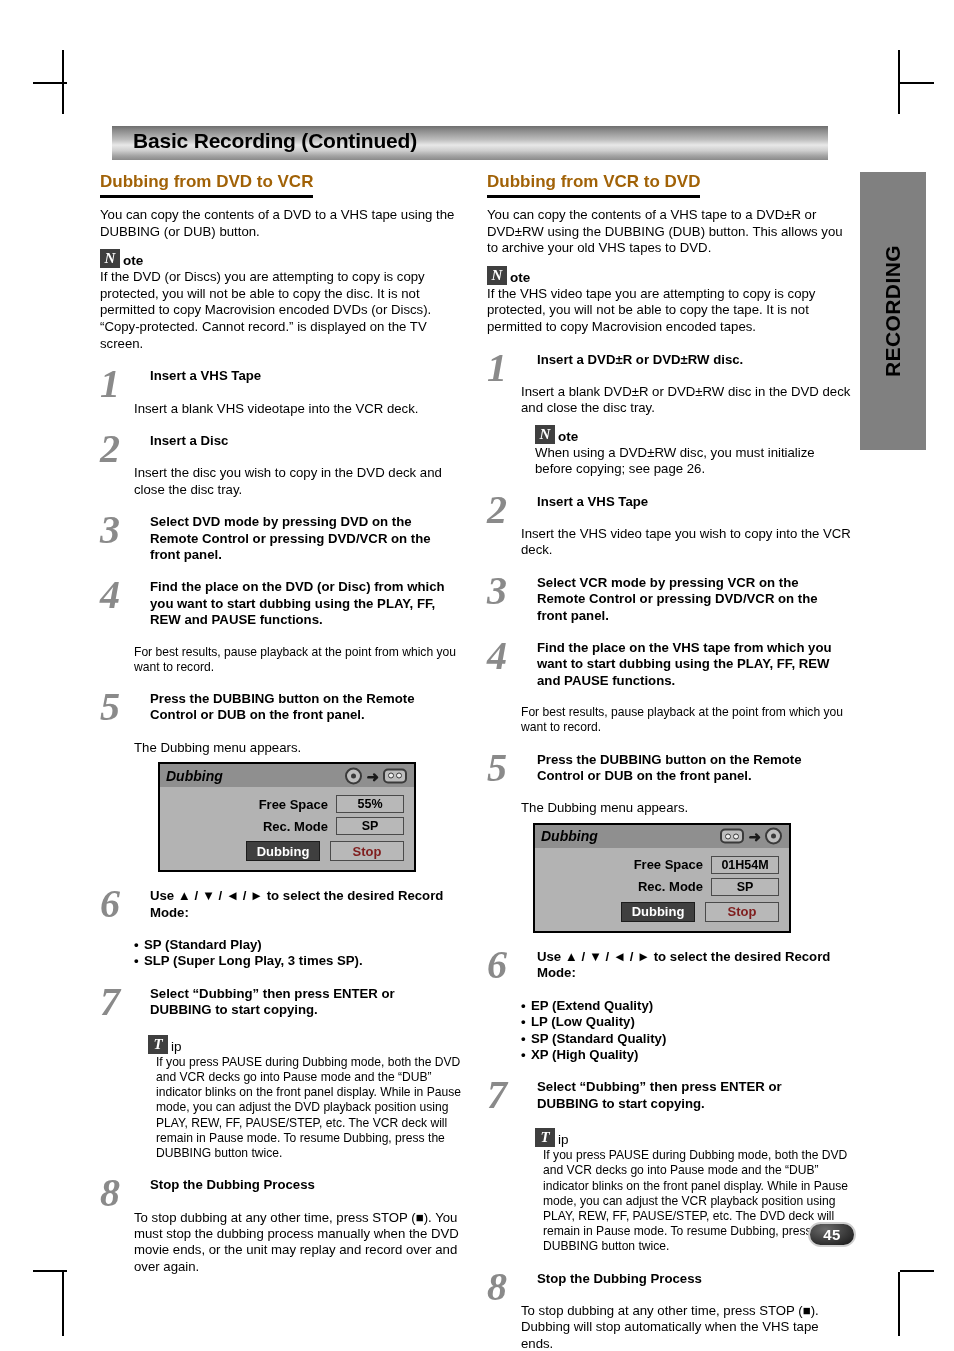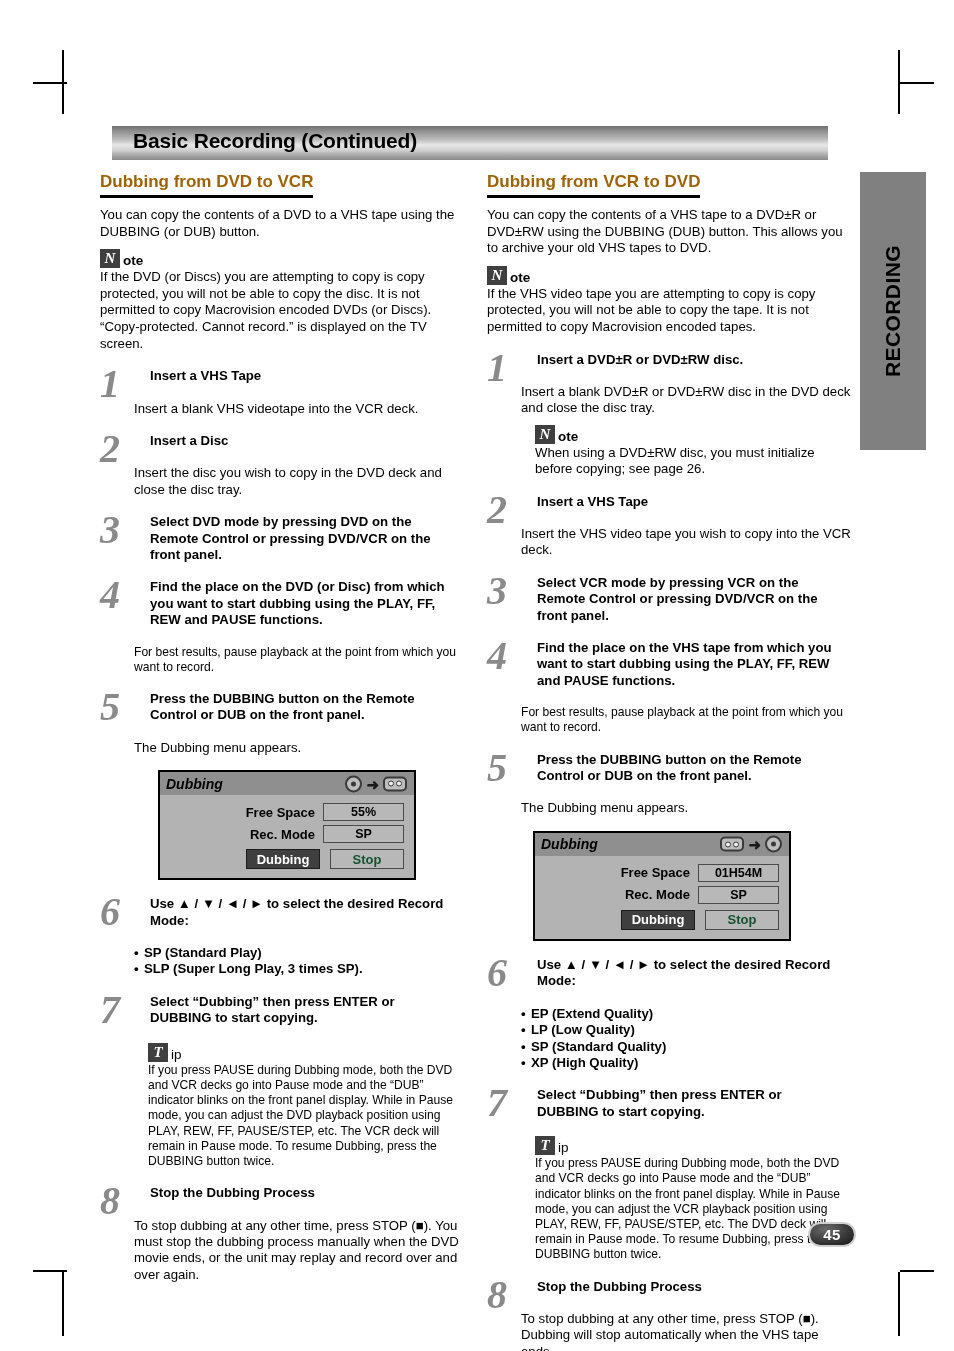--- a/index.html
+++ b/index.html
@@ -55,21 +55,21 @@
     border-bottom:3px solid #000;
     margin:0 0 9px 0;
   }
 
   
   p.body {
     margin:0 0 9px 0;
     font-size:13.2px; line-height:16.6px;
   }
   p.small {
-    margin:0 0 6px 0;
+    margin:0 0 6px 8px;
     font-size:12.1px; line-height:15.2px;
   }
 
   
   .badge-line { margin: 4px 0 1px 0; display:flex; align-items:flex-end; }
   .glyphbox {
     display:inline-block; width:20px; height:19px;
     background:#3f3f3f; color:#fff;
     font-family:"Liberation Serif", serif;
     font-style:italic; font-weight:bold;
@@ -108,21 +108,21 @@
     padding-left:10px; position:relative;
   }
   .step ul li:before {
     content:"\2022"; position:absolute; left:0; top:0;
   }
   .indent-block { padding-left:14px; }
 
   
   .osd {
     width:258px; border:2px solid #000; background:#b3b3b3;
-    margin: 14px 0 12px 58px;
+    margin: 6px 0 12px 58px;
   }
   .osd.right { margin-left:46px; }
   .osd-title {
     height:23px; background:#8f8f8f;
     display:flex; align-items:center; padding:0 6px;
     position:relative;
   }
   .osd-title .t {
     font-size:14px; font-weight:bold; font-style:italic; color:#000;
   }
@@ -152,33 +152,33 @@
   }
   .osd-body { padding:8px 10px 9px 0; }
   .osd-row {
     display:flex; align-items:center; justify-content:flex-end;
     margin-bottom:4px;
   }
   .osd-row .lbl {
     font-size:13px; font-weight:bold; margin-right:8px; white-space:nowrap;
   }
   .osd-val {
-    width:81px; height:18px; background:#b8b8b8;
+    width:68px; height:18px; background:#b8b8b8;
     border:1px solid #4a4a4a;
     font-size:12.5px; font-weight:bold;
     display:flex; align-items:center; justify-content:center;
   }
   .osd-btns {
     display:flex; justify-content:flex-end; gap:10px; margin-top:6px;
   }
   .osd-btn {
     width:74px; height:20px; border:1px solid #4a4a4a;
     font-size:13px; font-weight:bold;
     display:flex; align-items:center; justify-content:center;
-    background:#b8b8b8; color:#14532d;
+    background:#b8b8b8; color:#7f1d1d;
   }
   .osd-btn.sel { background:#3f3f3f; color:#fff; border-color:#1c1c1c; }
 
   
   #pagebadge {
     position:absolute; left:808px; top:1222px;
     width:48px; height:25px; border-radius:13px;
     background: radial-gradient(ellipse at 35% 25%, #6a6a6a 0%, #3a3a3a 55%, #151515 100%);
     border:2px solid #cfcfcf;
     display:flex; align-items:center; justify-content:center;

